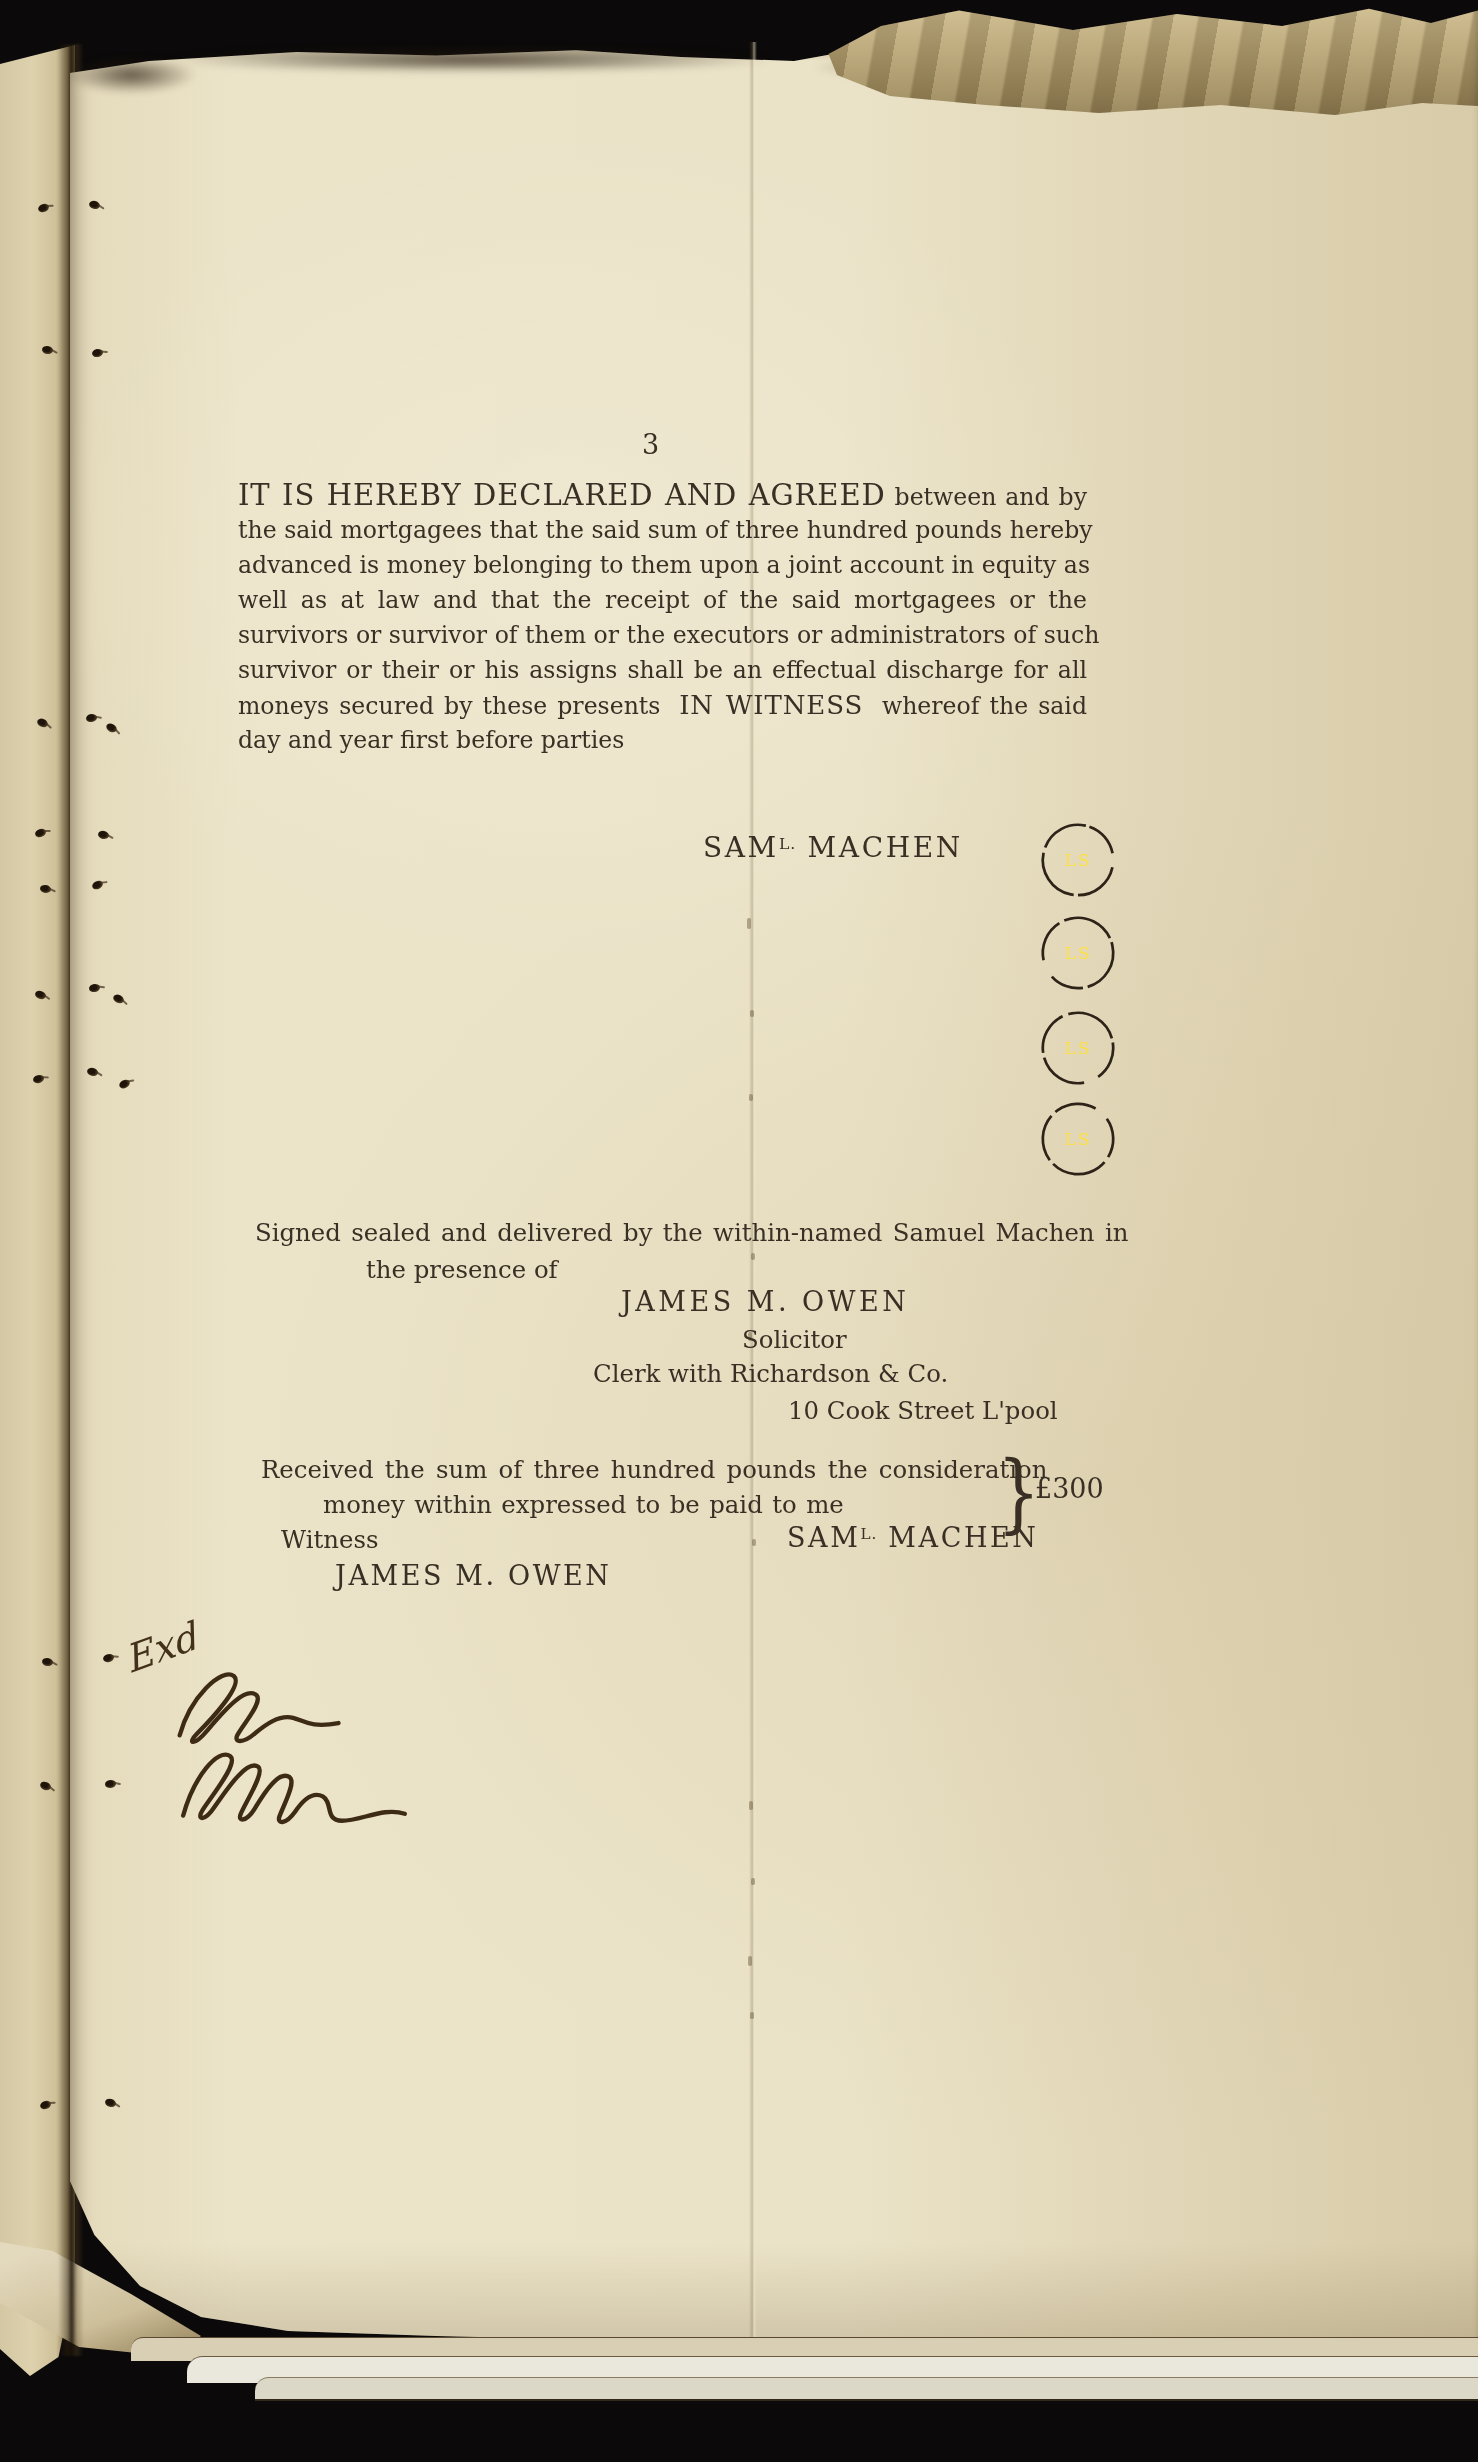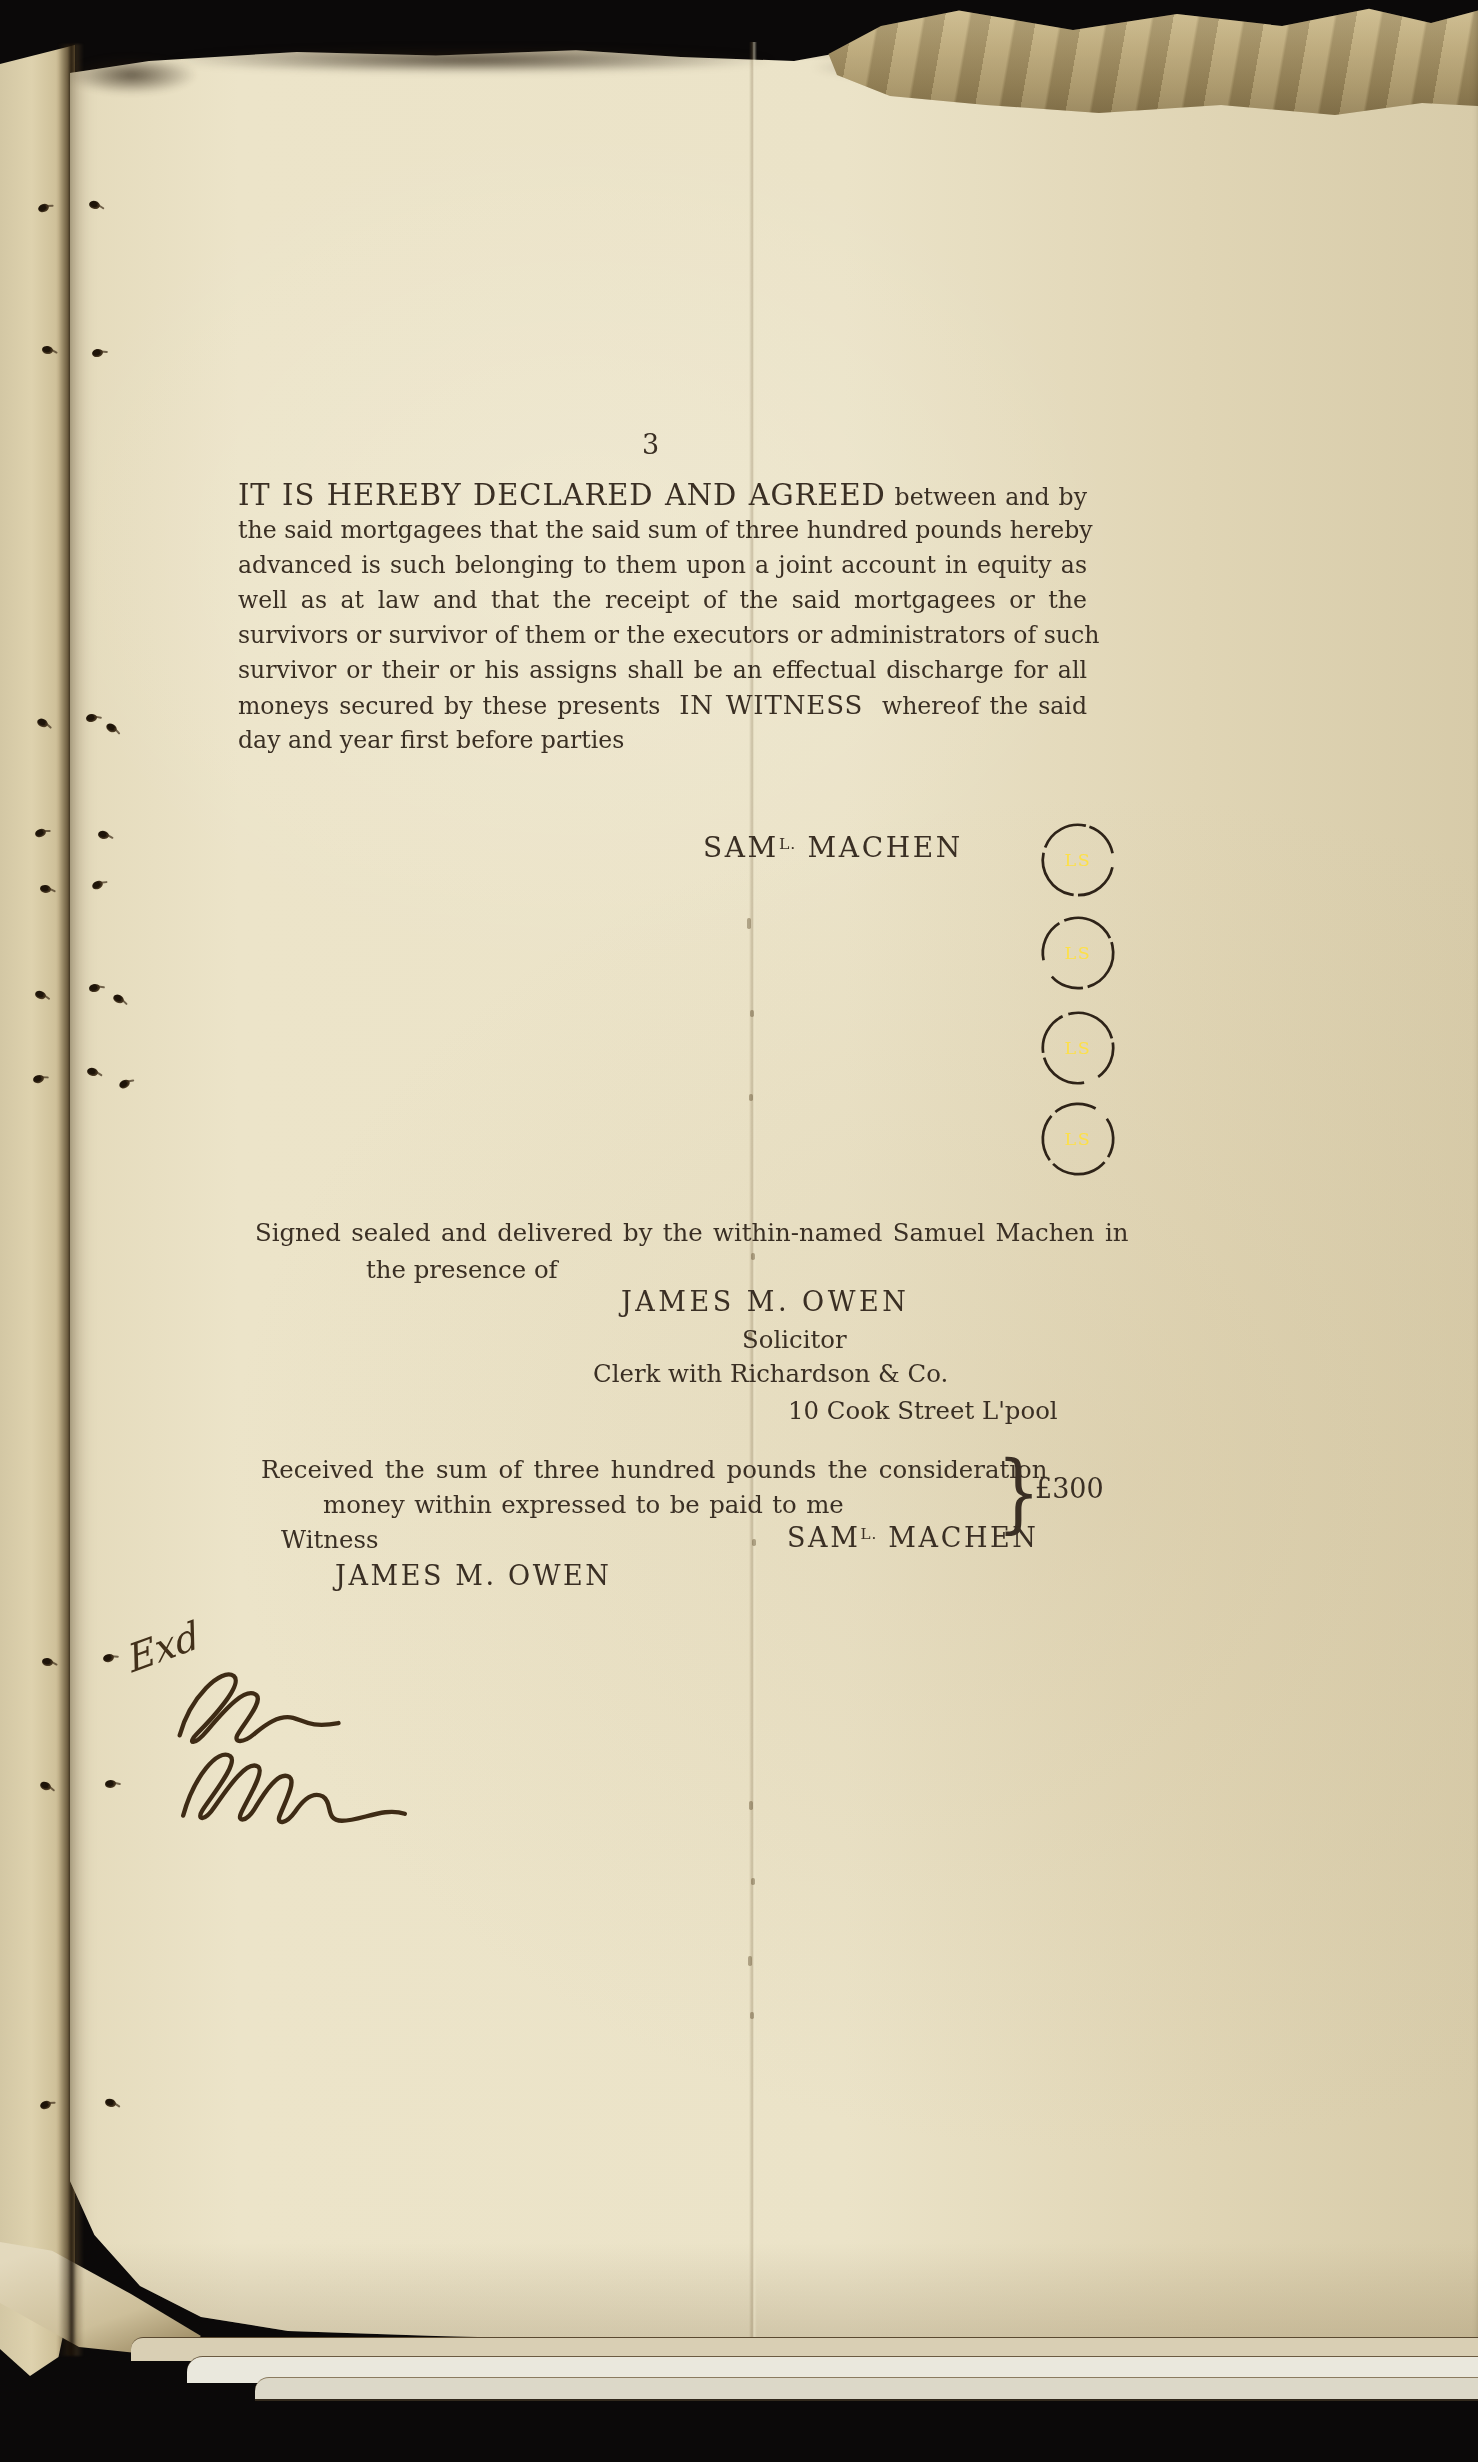--- a/index.html
+++ b/index.html
@@ -118,21 +118,21 @@
   <div class="hole" style="left:40px;top:1782px;--r:22deg"></div>
   <div class="hole" style="left:105px;top:1780px;--r:-6deg"></div>
   <div class="hole" style="left:40px;top:2101px;--r:-20deg"></div>
   <div class="hole" style="left:105px;top:2099px;--r:16deg"></div>
 
   <div class="t" style="left:642px;top:429px;font-size:27px;">3</div>
 
   <div class="clause">
     <div class="cl-line"><span class="caps">IT IS HEREBY DECLARED AND AGREED</span> <span>between and by</span></div>
     <div class="cl-line">the said mortgagees that the said sum of three hundred pounds hereby</div>
-    <div class="cl-line">advanced is such belonging to them upon a joint account in equity as</div>
+    <div class="cl-line">advanced is money belonging to them upon a joint account in equity as</div>
     <div class="cl-line">well as at law and that the receipt of the said mortgagees or the</div>
     <div class="cl-line">survivors or survivor of them or the executors or administrators of such</div>
     <div class="cl-line">survivor or their or his assigns shall be an effectual discharge for all</div>
     <div class="cl-line"><span>moneys secured by these presents</span> <span class="caps2">IN WITNESS</span> <span>whereof the said</span></div>
     <div class="cl-line last">day and year first before parties</div>
   </div>
 
   <div class="t sig" style="left:703px;top:831px;"><span>SAM</span><sup>L.</sup> <span>MACHEN</span></div>
 
   <div class="seal" style="top:820px;">

